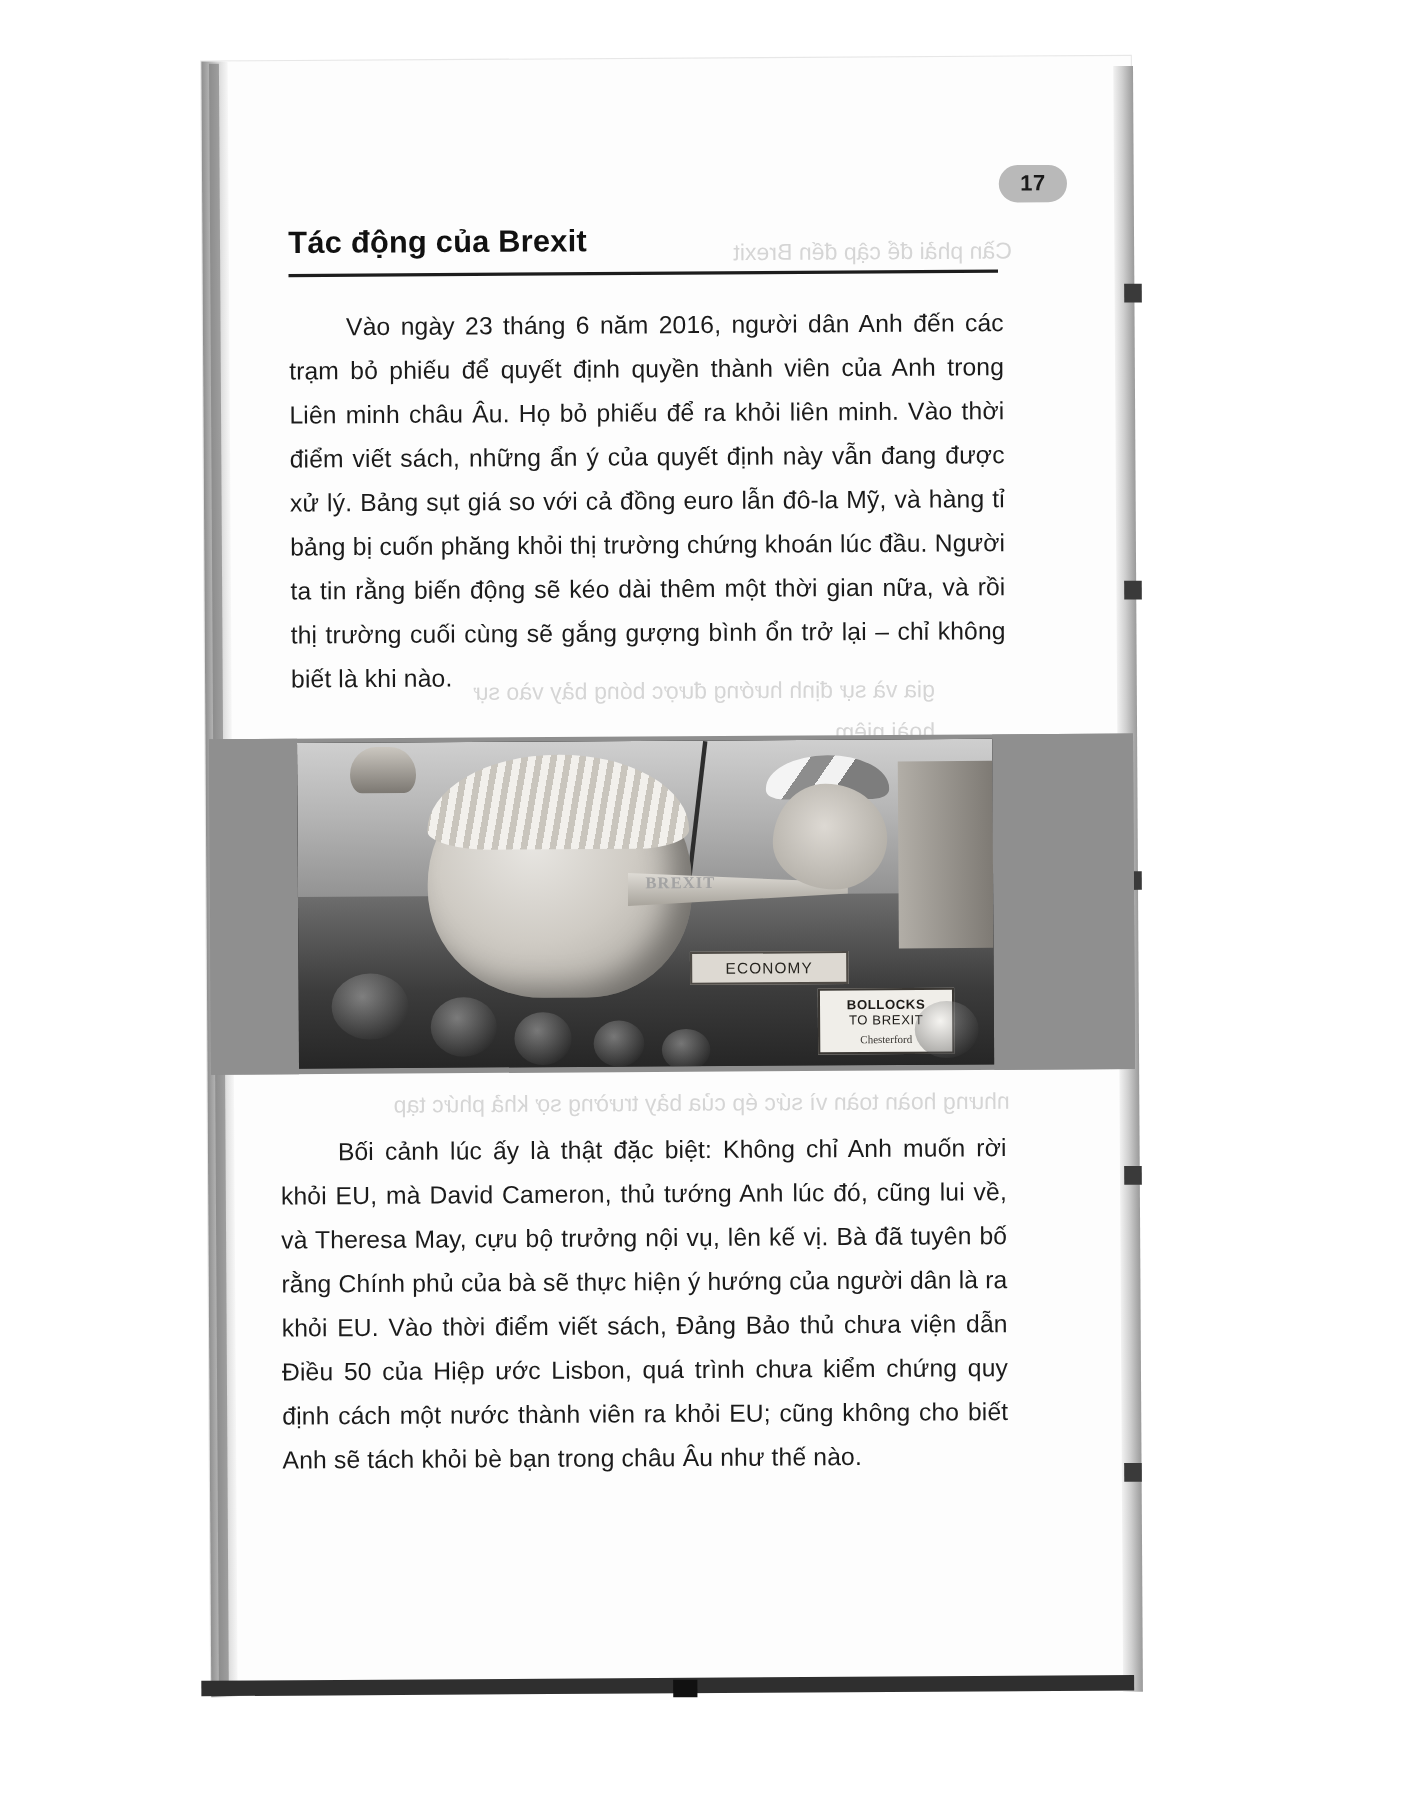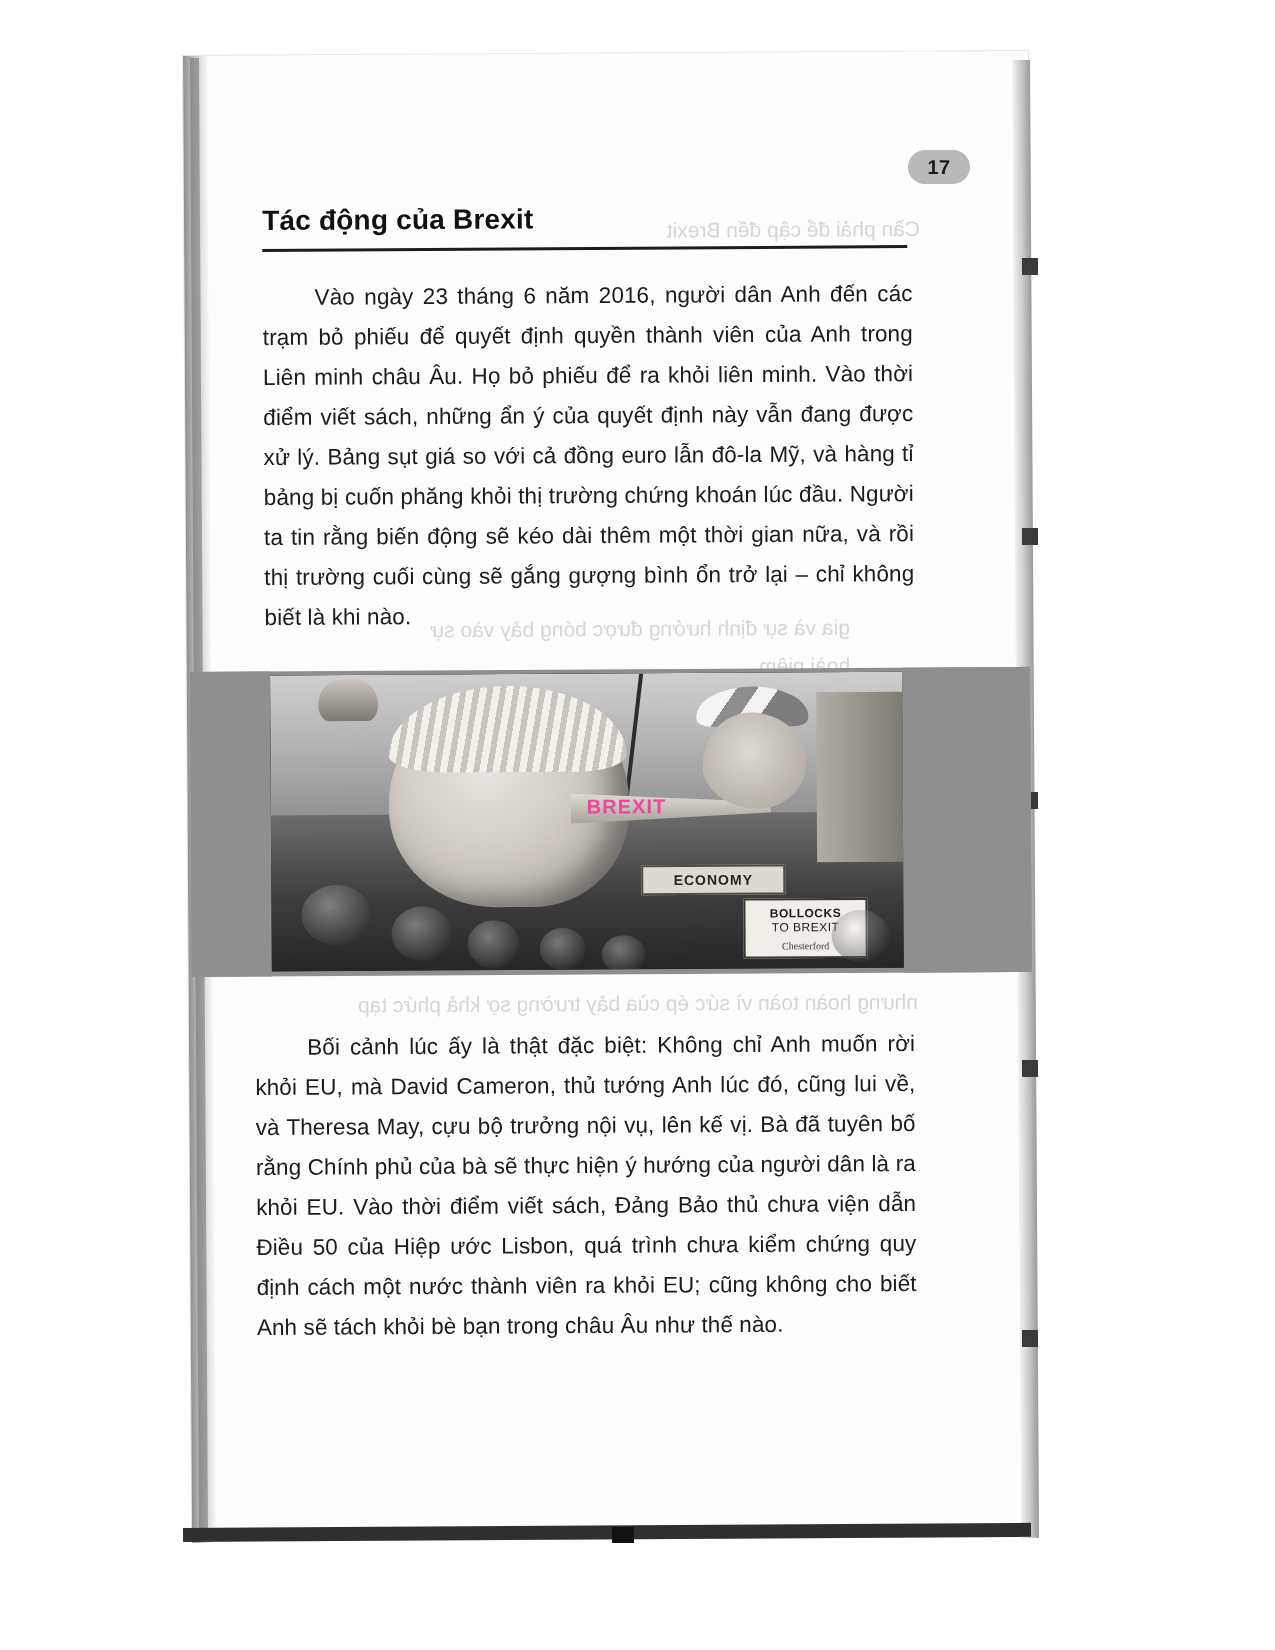--- a/index.html
+++ b/index.html
@@ -224,22 +224,23 @@
   #ph-nose {
     position:absolute;
     left:300px; top:120px;
     width:200px; height:30px;
     background: linear-gradient(to bottom,#dedbd5,#a8a49c);
     clip-path: polygon(0 0, 100% 32%, 100% 66%, 0 100%);
   }
   #ph-brexit-label {
     position:absolute;
     left:316px; top:122px;
-    font-size: 20px; font-weight: bold; color:#ec4899;
+    font-size: 15px; font-weight: bold; color:#a3a3a3;
     letter-spacing: 1px;
+    font-family: Liberation Serif, serif;
   }
   
   #ph-head2 {
     position:absolute;
     left:432px; top:40px;
     width:104px; height:96px;
     background: radial-gradient(ellipse at 45% 40%, #ddd9d3 0%, #a6a29a 100%);
     border-radius: 46% 54% 46% 54% / 56% 52% 48% 44%;
   }
   #ph-hat {
@@ -252,26 +253,26 @@
   #ph-pole {
     position:absolute; left:360px; top:0; width:4px; height:150px;
     background:#2d2d2d; transform: rotate(7deg);
   }
   #ph-column {
     position:absolute; right:0; top:20px; width:86px; height:170px;
     background: linear-gradient(to right,#b2aea7,#7e7a74);
   }
   #ph-economy {
     position:absolute;
-    left:370px; top:192px;
+    left:356px; top:192px;
     width:140px; height:26px;
     background:#ddd9d2;
     border:2px solid #4e4a45;
     display:flex; align-items:center; justify-content:center;
-    font-size:14px; font-weight:bold; color:#26241f; letter-spacing:1px;
+    font-size:14px; font-weight:normal; color:#26241f; letter-spacing:1px;
   }
   #ph-placard {
     position:absolute;
     left:424px; top:226px;
     width:120px; height:56px;
     background:#f0eee9;
     border:2px solid #3a3733;
     margin-left:48px;
   }
   #ph-placard .l1 { font-size:12px; font-weight:bold; color:#1d1b18; text-align:center; margin-top:6px; letter-spacing:.5px; }

